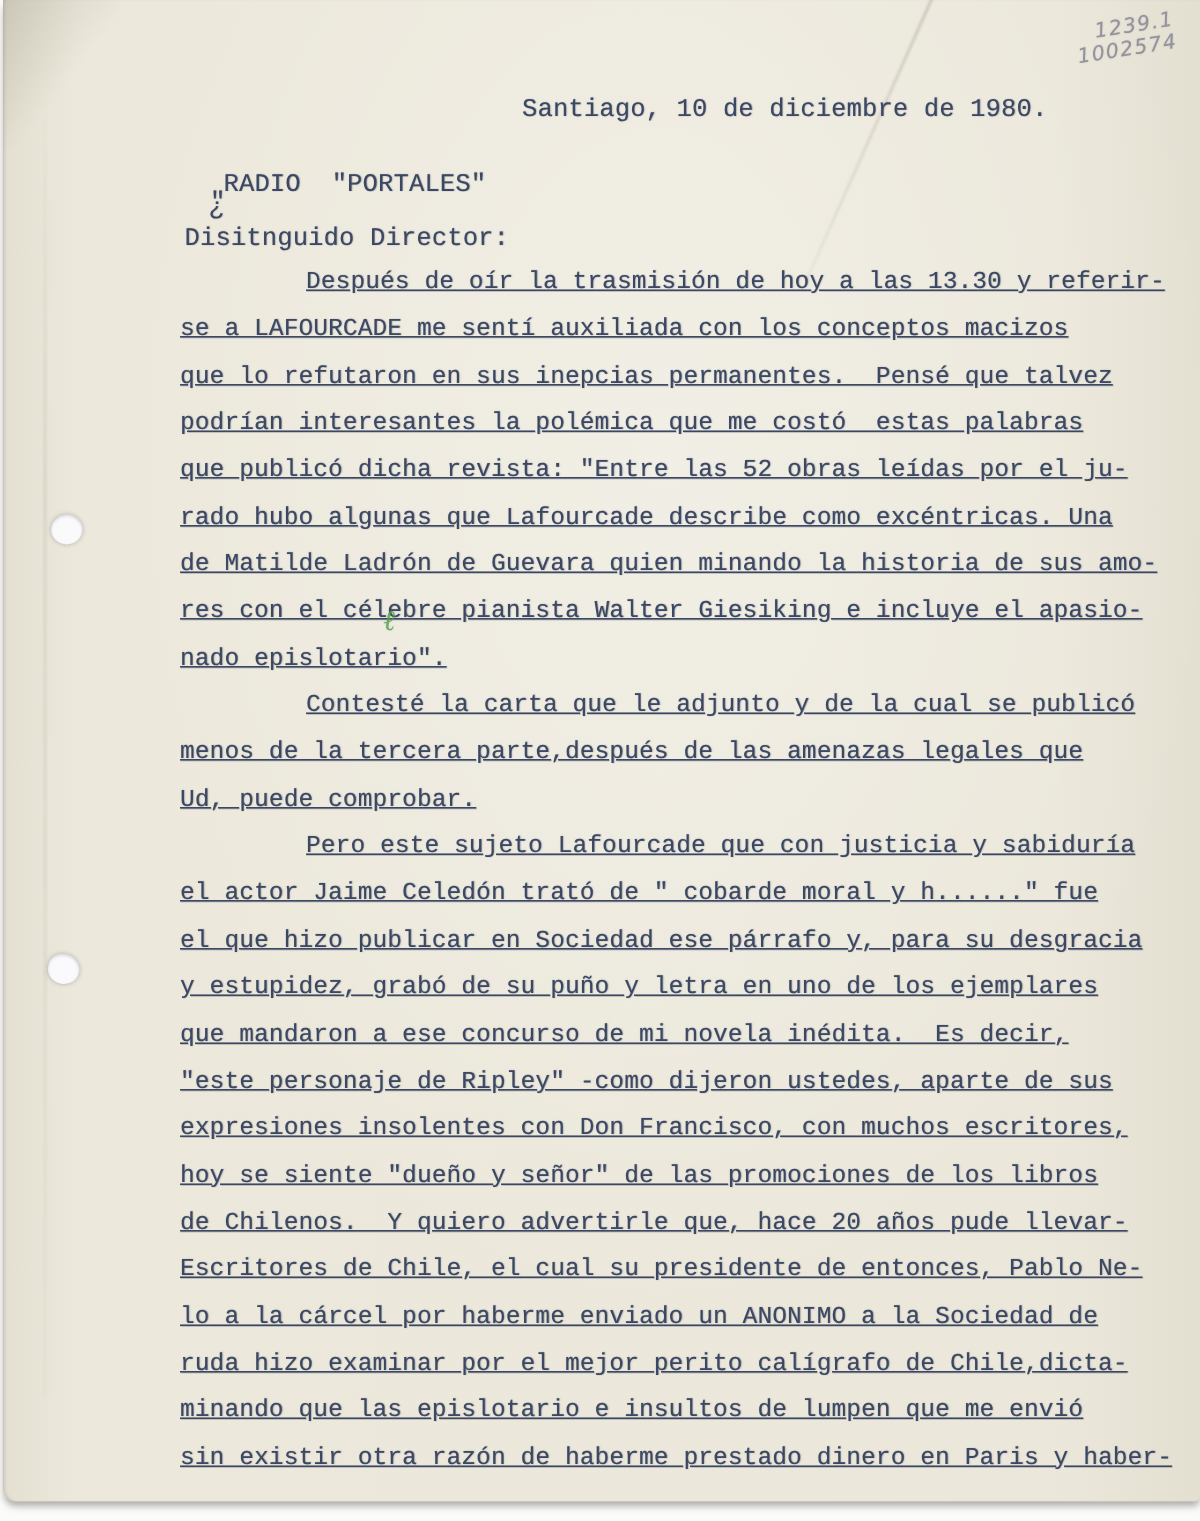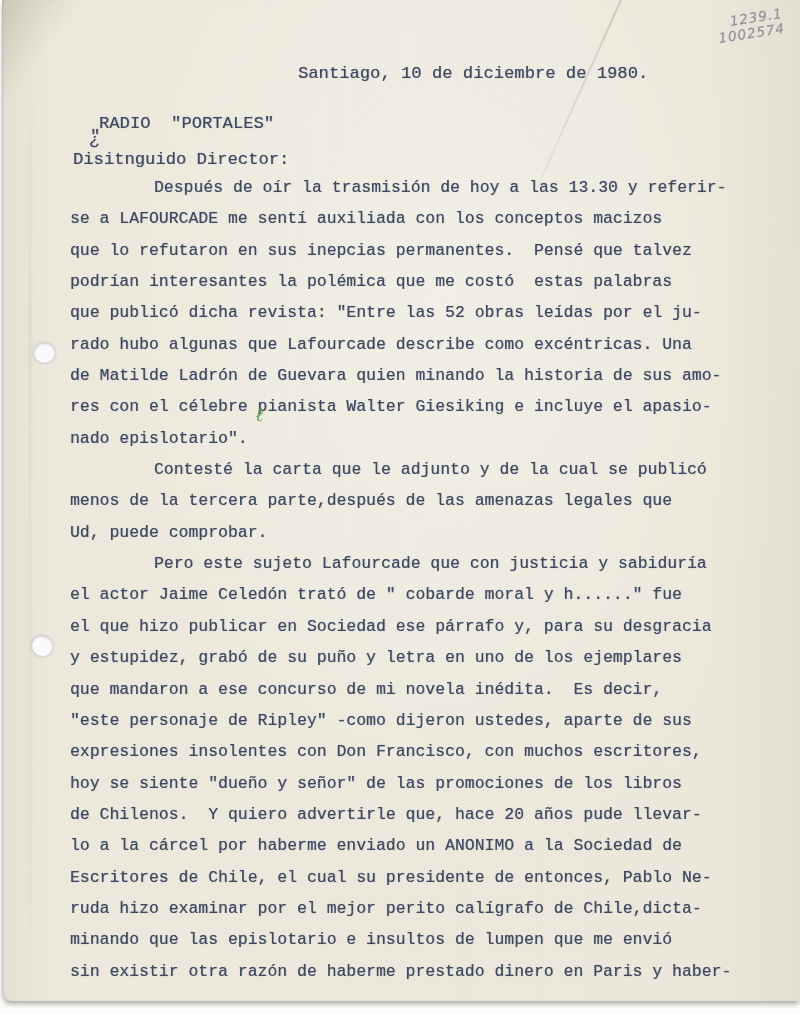--- a/index.html
+++ b/index.html
@@ -59,27 +59,27 @@
   }
   
   .typed{
     font-family:"Liberation Mono","DejaVu Sans Mono",monospace;
     color:#3c4862;
     text-shadow:0.4px 0.3px 0.8px rgba(50,60,92,0.55);
     letter-spacing:0.1px;
   }
   .content{
     position:absolute;left:2px;top:0;right:0;bottom:13px;
-    padding:0 58px 0 66px;
+    padding:0 58px 0 116px;
     box-sizing:border-box;
   }
   .date-line{margin:62px 0 0 228px;font-size:17px;line-height:24px;white-space:pre;}
   .recipient-line{margin:26px 0 0 19px;font-size:17px;line-height:24px;white-space:pre;}
   .salutation-line{margin:12px 0 0 3px;font-size:17px;line-height:24px;white-space:pre;}
-  .letter-body{margin-top:0;}
+  .letter-body{margin-top:0;text-decoration:underline;}
   .line{
     font-size:16.3px;
     height:31.35px;line-height:31.35px;
     white-space:pre;
   }
   .indent{text-indent:84px;}
   .overstrike{position:relative;display:inline-block;width:10px;}
   .overstrike .base{position:absolute;left:0;top:1px;}
   .overstrike .over{position:absolute;left:1px;top:-3px;}
   .green-mark{
@@ -131,22 +131,22 @@
 
         <div class="line indent">Pero este sujeto Lafourcade que con justicia y sabiduría</div>
         <div class="line">el actor Jaime Celedón trató de " cobarde moral y h......" fue</div>
         <div class="line">el que hizo publicar en Sociedad ese párrafo y, para su desgracia</div>
         <div class="line">y estupidez, grabó de su puño y letra en uno de los ejemplares</div>
         <div class="line">que mandaron a ese concurso de mi novela inédita.  Es decir,</div>
         <div class="line">"este personaje de Ripley" -como dijeron ustedes, aparte de sus</div>
         <div class="line">expresiones insolentes con Don Francisco, con muchos escritores,</div>
         <div class="line">hoy se siente "dueño y señor" de las promociones de los libros</div>
         <div class="line">de Chilenos.  Y quiero advertirle que, hace 20 años pude llevar-</div>
+        <div class="line">Escritores de Chile, el cual su presidente de entonces, Pablo Ne-</div>
         <div class="line">lo a la cárcel por haberme enviado un ANONIMO a la Sociedad de</div>
-        <div class="line">Escritores de Chile, el cual su presidente de entonces, Pablo Ne-</div>
         <div class="line">ruda hizo examinar por el mejor perito calígrafo de Chile,dicta-</div>
         <div class="line">minando que las epislotario e insultos de lumpen que me envió</div>
         <div class="line">sin existir otra razón de haberme prestado dinero en Paris y haber-</div>
       </div>
     </div>
 
     <span class="green-mark">ℓ</span>
   </div>
 </div>
 

